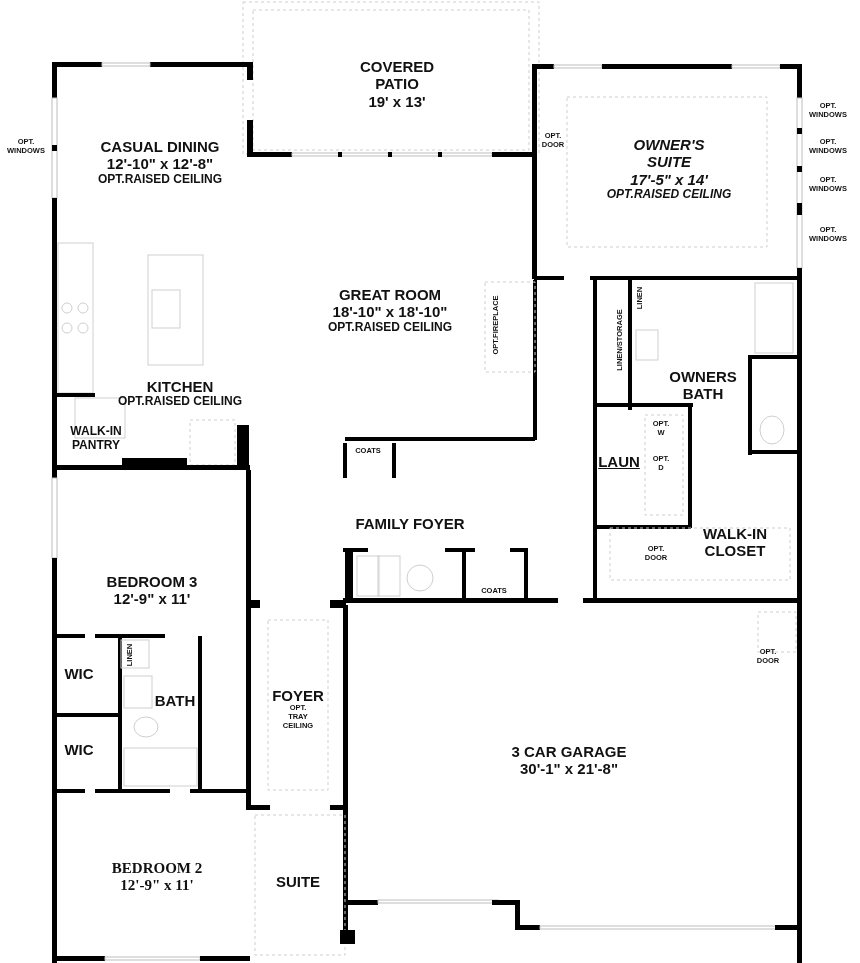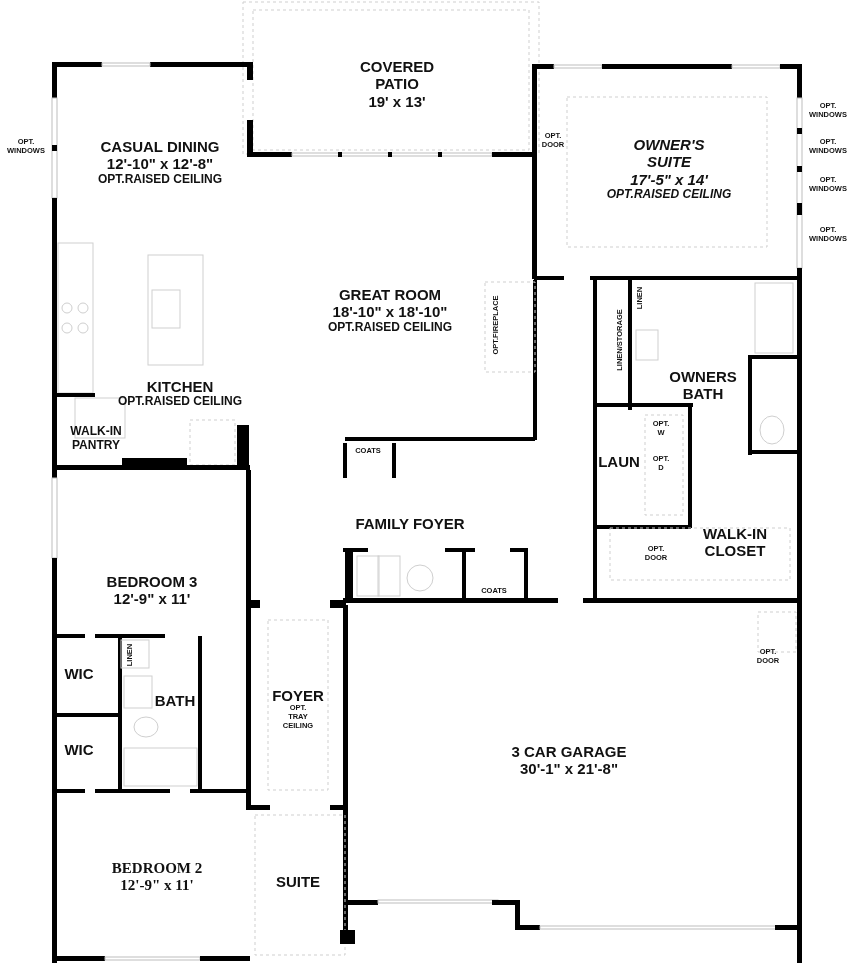--- a/index.html
+++ b/index.html
@@ -176,21 +176,21 @@
 <div class="lbl sm" style="left:96px;top:425px;">
   <div>WALK-IN</div>
   <div>PANTRY</div>
 </div>
 
 <div class="lbl big" style="left:703px;top:346px;margin-top:22px;">
   <div>OWNERS</div>
   <div>BATH</div>
 </div>
 
-<div class="lbl big" style="left:619px;top:453px;">
+<div class="lbl big" style="left:619px;top:453px;text-decoration:underline;">
   <div>LAUN</div>
 </div>
 
 <div class="lbl big" style="left:735px;top:525px;">
   <div>WALK-IN</div>
   <div>CLOSET</div>
 </div>
 
 <div class="lbl big" style="left:410px;top:515px;">
   <div>FAMILY FOYER</div>

